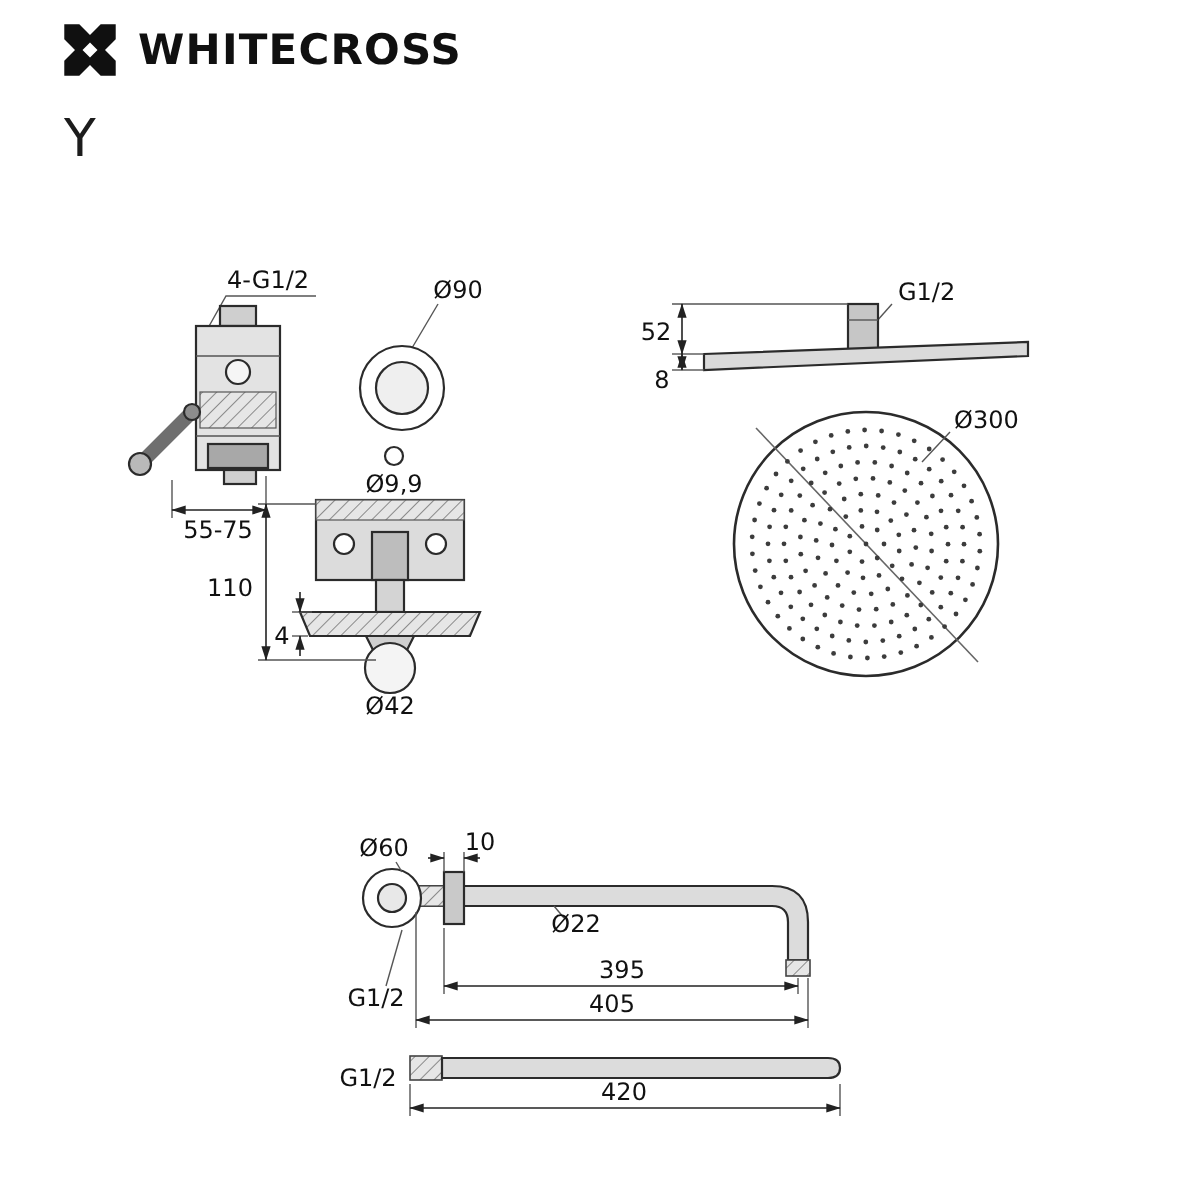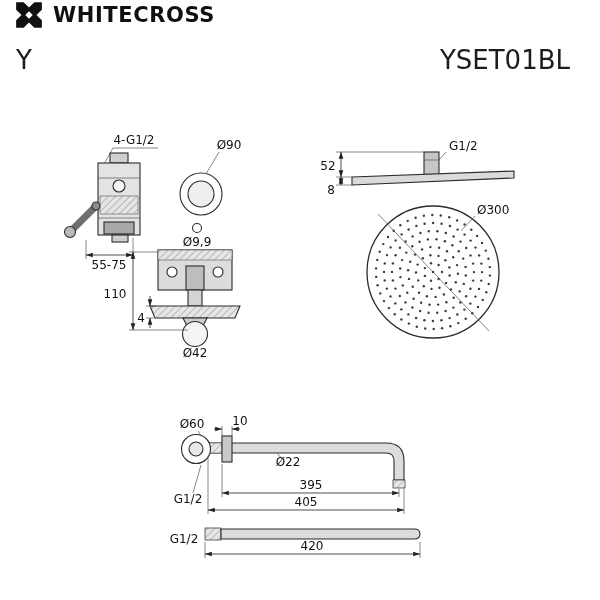--- a/index.html
+++ b/index.html
@@ -4,21 +4,21 @@
 <style>
   * { margin:0; padding:0; box-sizing:border-box; }
   html,body { width:600px; height:600px; }
   body {
     background:#ffffff;
     font-family:"DejaVu Sans", sans-serif;
     position:relative;
     overflow:hidden;
     color:#1a1a1a;
   }
-  header { position:absolute; top:0; left:0; right:0; padding:0 14px 0; z-index:2; }
+  header { position:absolute; top:0; left:16px; right:0; padding:10px 14px 0; z-index:2; }
   .brand-row { display:flex; align-items:center; gap:9px; }
   .brand { font-size:21px; font-weight:bold; letter-spacing:.6px; color:#101010; }
   .title-row { display:flex; justify-content:space-between; align-items:baseline; margin-top:15px; padding:0 16px 0 2px; }
   .series, .model { font-size:26px; color:#1c1c1c; }
   svg.drawing { position:absolute; top:0; left:0; z-index:1; }
   .ln   { stroke:#2b2b2b; stroke-width:1.1; }
   .dim  { stroke:#222222; stroke-width:.8; fill:none; }
   .ext  { stroke:#555555; stroke-width:.7; fill:none; }
   .lbl  { font-family:"DejaVu Sans", sans-serif; font-size:12px; fill:#111111; }
 </style>
@@ -28,21 +28,20 @@
 <header>
   <div class="brand-row">
     <svg class="logo" width="30" height="30" viewBox="0 0 28 28">
       <path fill-rule="evenodd" fill="#101010" d="M2,2 L9,2 L14,7 L19,2 L26,2 L26,9 L21,14 L26,19 L26,26 L19,26 L14,21 L9,26 L2,26 L2,19 L7,14 L2,9 Z
            M14,10.5 L17.5,14 L14,17.5 L10.5,14 Z"></path>
     </svg>
     <span class="brand">WHITECROSS</span>
   </div>
   <div class="title-row">
     <span class="series">Y</span>
-    <span class="model">YSET01BL</span>
   </div>
 </header>
 
 <svg class="drawing" width="600" height="600" viewBox="0 0 600 600" xmlns="http://www.w3.org/2000/svg">
   <defs>
     <marker id="arr" viewBox="0 0 10 10" refX="9.5" refY="5" markerWidth="9" markerHeight="9" orient="auto-start-reverse">
       <path d="M0,1.8 L10,5 L0,8.2 Z" fill="#222"></path>
     </marker>
     <pattern id="hatch" width="5" height="5" patternTransform="rotate(45)" patternUnits="userSpaceOnUse">
       <rect width="5" height="5" fill="#e6e6e6"></rect>

